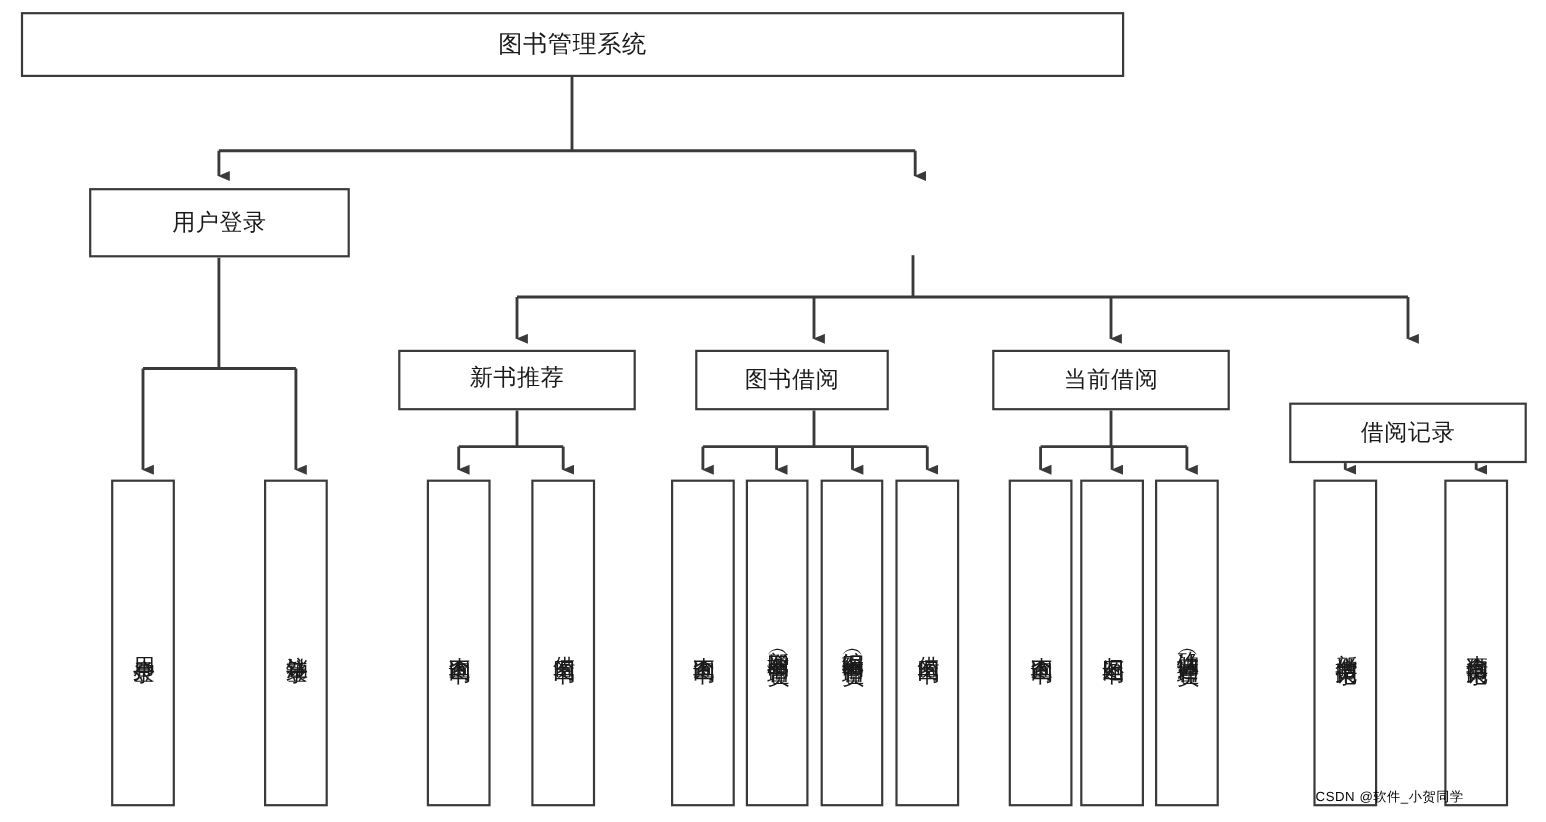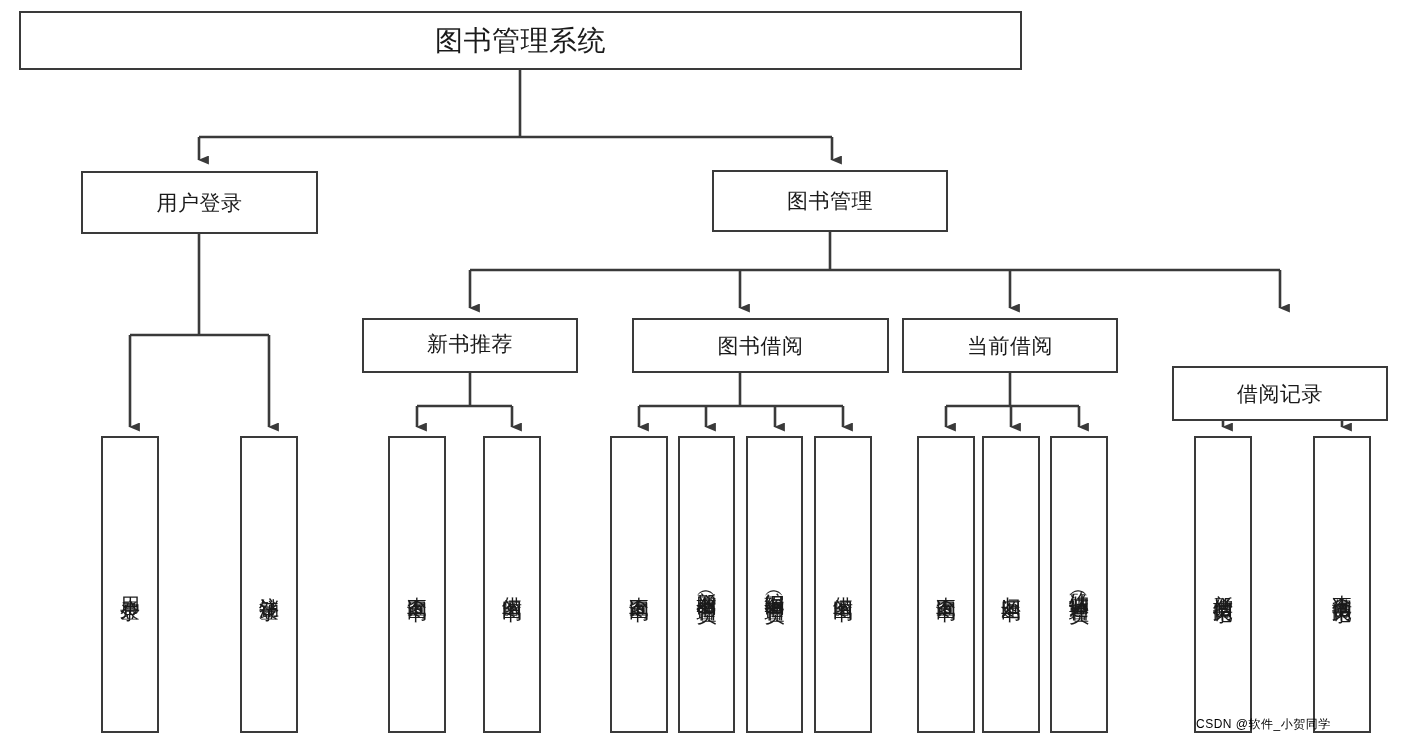--- a/index.html
+++ b/index.html
@@ -49,21 +49,21 @@
   }
   .node-v .label {
     writing-mode: vertical-rl;
     text-orientation: upright;
     font-size: 20px;
     line-height: 1.35;
     letter-spacing: 2px;
     text-align: center;
     max-height: 100%;
   }
-  .node-root .label { font-size: 28px; }
+  .node-root .label { font-size: 22px; }
   .watermark {
     position: absolute;
     color: #000000;
     font-size: 12px;
     letter-spacing: 0.5px;
     white-space: nowrap;
     pointer-events: none;
   }
 </style>
 </head>
@@ -123,28 +123,25 @@
     </g>
   </svg>
 
   <div class="node node-h node-root" style="left:19px; top:11px; width:1003px; height:59px;">
     <span class="label">图书管理系统</span>
   </div>
 
   <div class="node node-h" style="left:81px; top:171px; width:237px; height:63px;">
     <span class="label">用户登录</span>
   </div>
-  <div class="node node-h" style="left:712px; top:170px; width:236px; height:62px;">
-    <span class="label">图书管理</span>
-  </div>
 
   <div class="node node-h" style="left:362px; top:318px; width:216px; height:55px;font-family:Liberation Mono, monospace;">
     <span class="label">新书推荐</span>
   </div>
-  <div class="node node-h" style="left:632px; top:318px; width:257px; height:55px;">
+  <div class="node node-h" style="left:632px; top:318px; width:176px; height:55px;">
     <span class="label">图书借阅</span>
   </div>
   <div class="node node-h" style="left:902px; top:318px; width:216px; height:55px;">
     <span class="label">当前借阅</span>
   </div>
   <div class="node node-h" style="left:1172px; top:318px; width:216px; height:55px;margin-top:48px;">
     <span class="label">借阅记录</span>
   </div>
 
   <div class="node node-v" style="left:101px; top:436px; width:58px; height:297px;">

